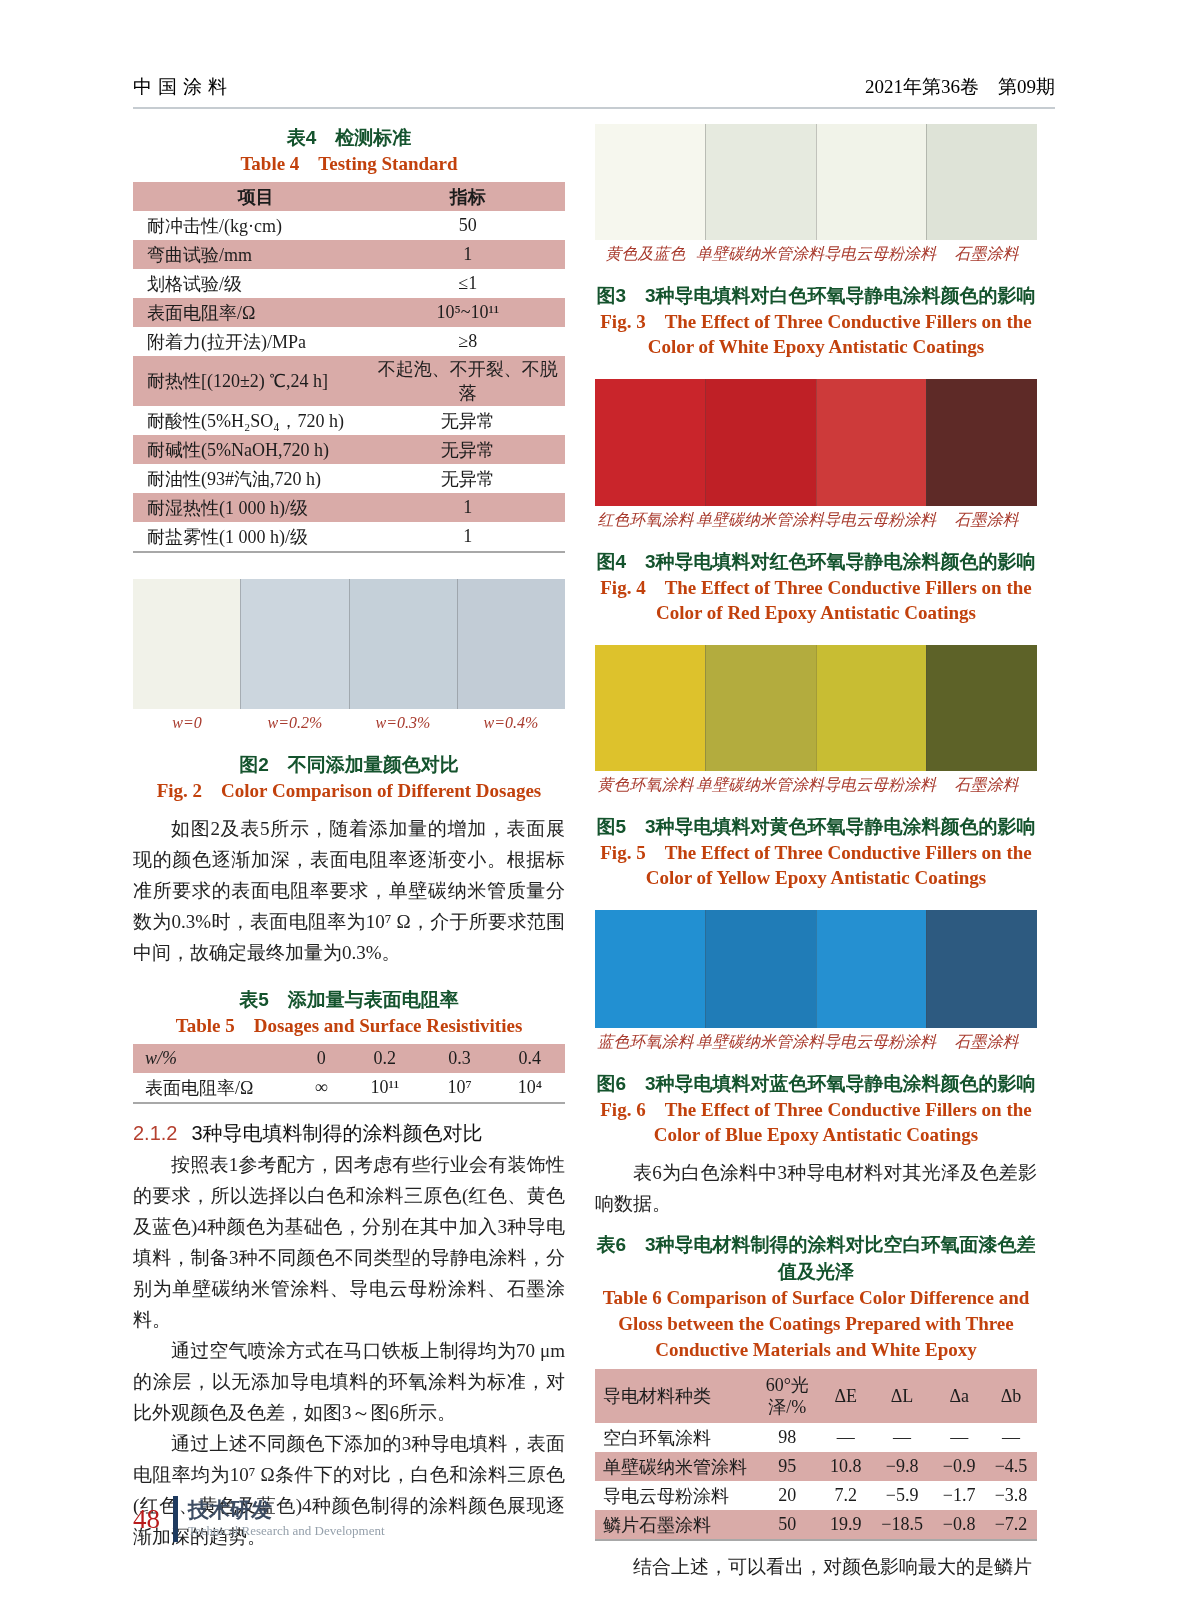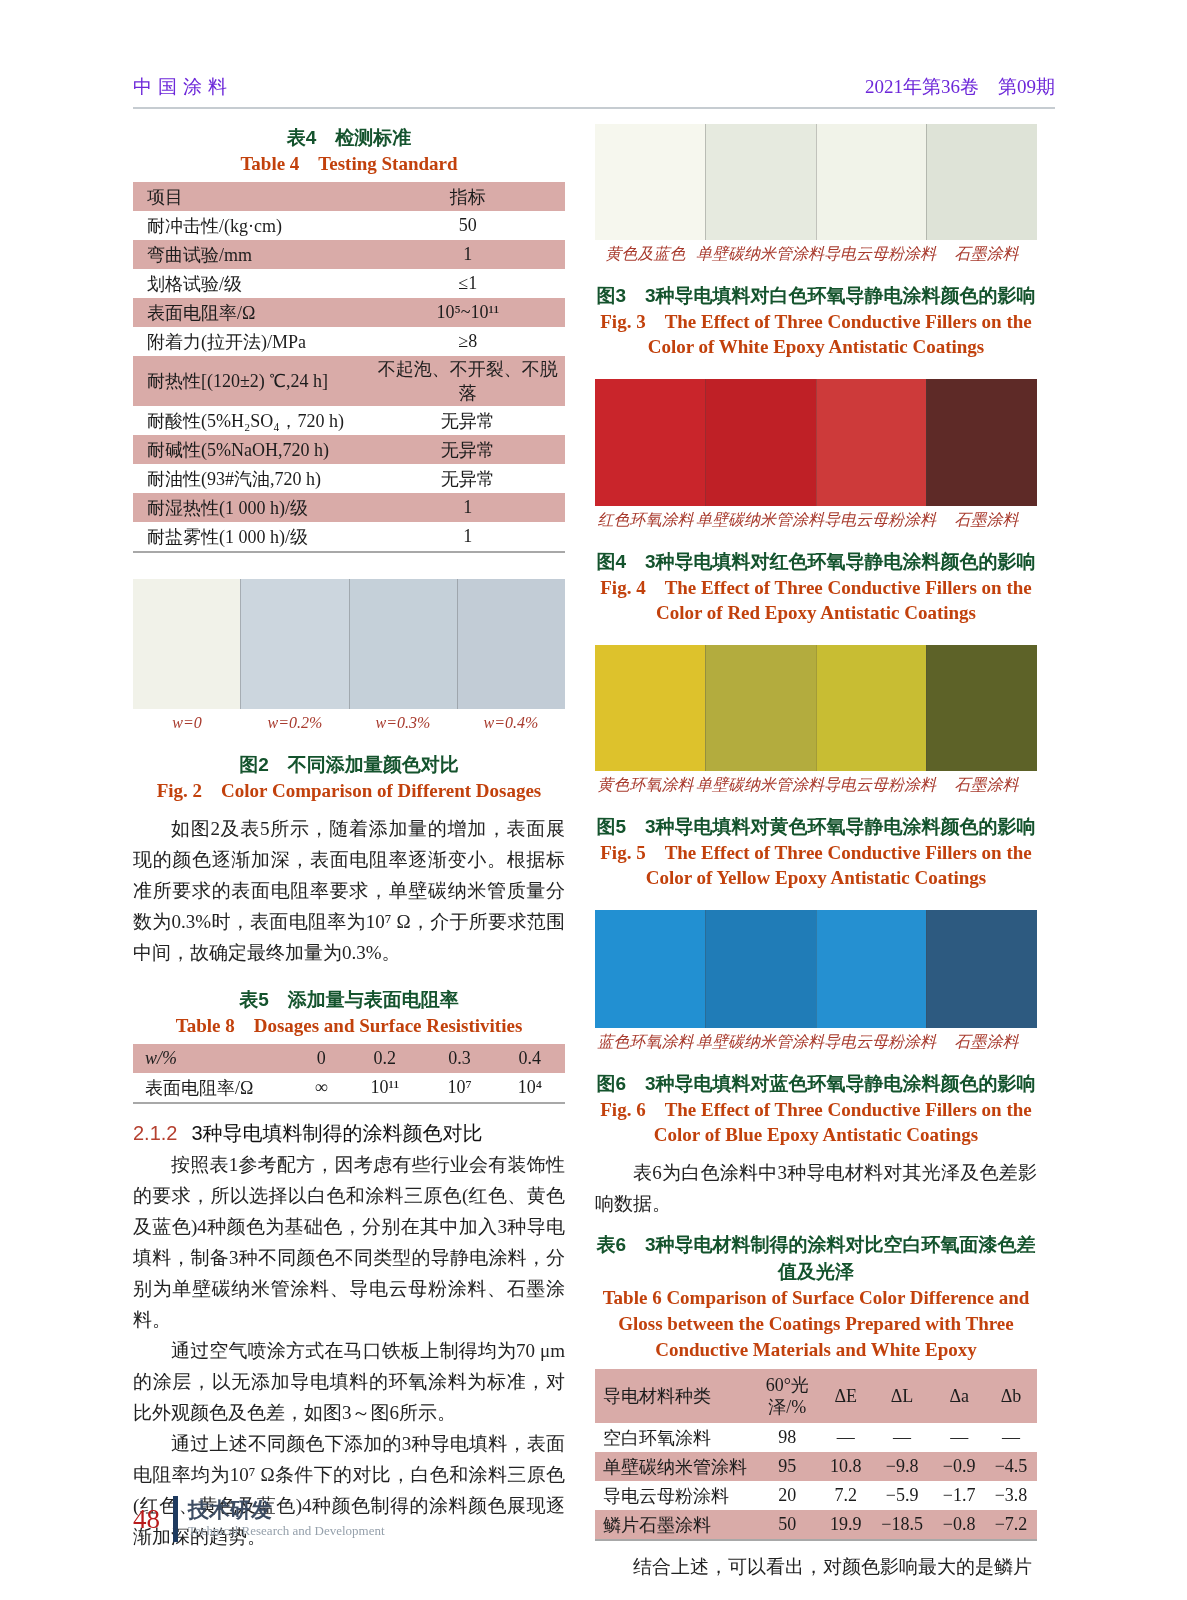--- a/index.html
+++ b/index.html
@@ -5,39 +5,39 @@
   html,body{margin:0;padding:0;}
   body{
     width:1187px;height:1600px;background:#ffffff;position:relative;
     font-family:"Liberation Serif", serif;color:#222;
     -webkit-font-smoothing:antialiased;
   }
   .header{
     position:absolute;top:74px;left:133px;width:922px;
     display:flex;justify-content:space-between;align-items:flex-end;
     border-bottom:2px solid #c6ccd1;padding-bottom:7px;
-    color:#6d28d9;font-size:19px;
+    color:#000000;font-size:19px;
   }
   .journal{letter-spacing:6px;}
   .columns{position:absolute;top:124px;left:133px;display:flex;gap:30px;}
   .col-left{width:432px;}
   .col-right{width:442px;}
 
   .cap-cn{font-family:"Liberation Sans",sans-serif;font-weight:bold;font-size:19px;
     text-align:center;line-height:27px;color:#14532d;}
   .cap-en{font-family:"Liberation Serif",serif;font-weight:bold;font-size:19px;
     text-align:center;line-height:25px;color:#c2410c;}
 
   table.tbl{width:100%;border-collapse:collapse;font-size:18px;color:#1c1c1c;
     border-bottom:2px solid #a8a8a8;margin-top:6px;}
   table.tbl td{height:27px;padding:1px 6px;vertical-align:middle;}
   table.tbl tr:nth-child(odd) td{background:#d9aba8;}
   .t4 td:first-child{text-align:left;padding-left:14px;width:55%;}
   .t4 td:last-child{text-align:center;}
-  .t4 tr:first-child td{}
+  .t4 tr:first-child td{text-align:center;font-weight:bold;}
   .t5 td{height:30px;}
   .t5 td:first-child{text-align:left;padding-left:12px;width:38%;}
   .t5 td{text-align:center;}
   .t6 td{height:33px;text-align:center;font-size:18px;}
   .t6 td:first-child{text-align:left;padding-left:8px;width:36%;}
   .t6 tr:first-child td{height:52px;line-height:22px;}
   .t6 .it{}
 
   .strip{display:flex;width:100%;}
   .strip .panel{flex:1;}
@@ -148,21 +148,21 @@
       <div class="fig-caps">
         <div class="cap-cn">图2　不同添加量颜色对比</div>
         <div class="cap-en">Fig. 2　Color Comparison of Different Dosages</div>
       </div>
     </div>
 
     <p class="para">如图2及表5所示，随着添加量的增加，表面展现的颜色逐渐加深，表面电阻率逐渐变小。根据标准所要求的表面电阻率要求，单壁碳纳米管质量分数为0.3%时，表面电阻率为10⁷ Ω，介于所要求范围中间，故确定最终加量为0.3%。</p>
 
     <div class="tbl-title" style="margin-top:18px;">
       <div class="cap-cn">表5　添加量与表面电阻率</div>
-      <div class="cap-en">Table 8　Dosages and Surface Resistivities</div>
+      <div class="cap-en">Table 5　Dosages and Surface Resistivities</div>
     </div>
 
     <table class="tbl t5">
       <tbody>
           <tr>
         <td style="font-style:italic;">w/%</td>
         <td>0</td>
         <td>0.2</td>
         <td>0.3</td>
         <td>0.4</td>

